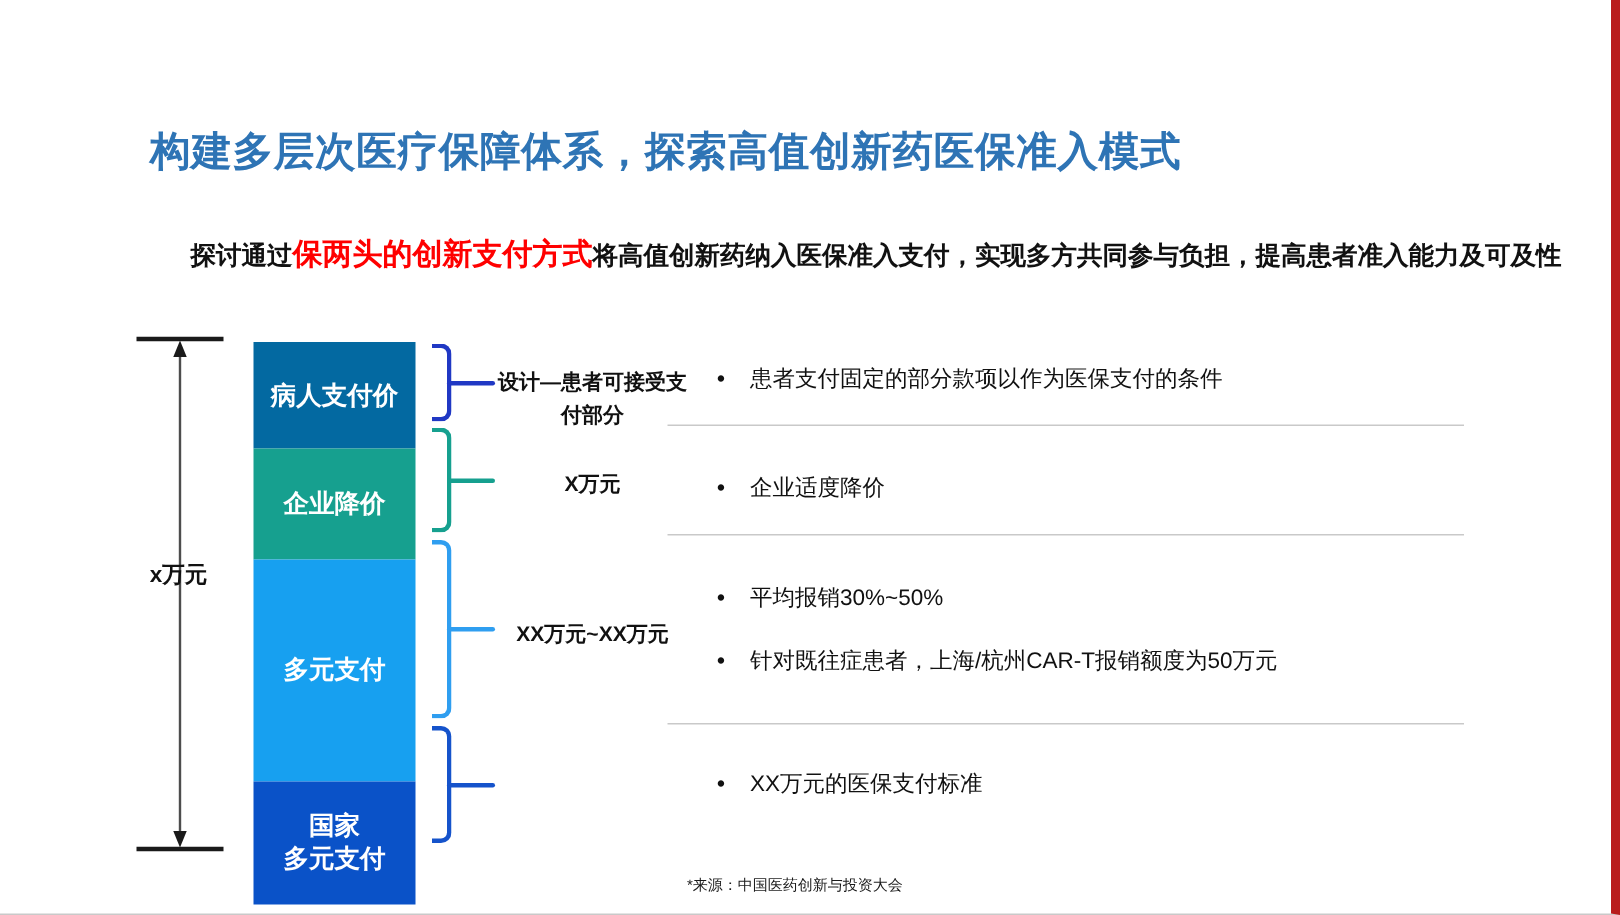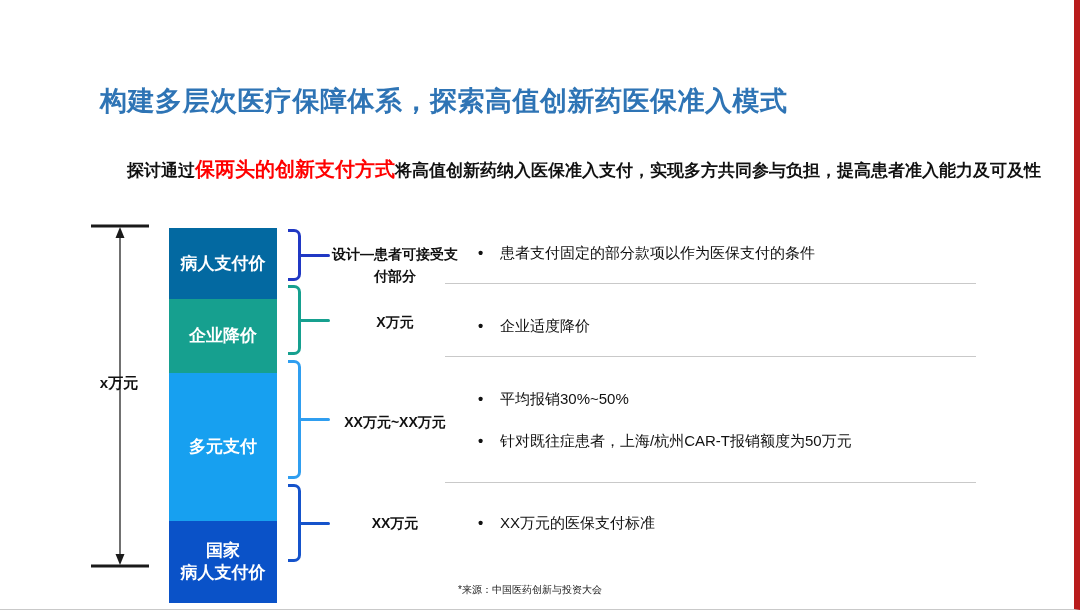--- a/index.html
+++ b/index.html
@@ -86,33 +86,32 @@
       <span class="seg-label">病人支付价</span>
     </div>
     <div class="segment" style="background: rgb(22, 160, 143); height: 74px;">
       <span class="seg-label">企业降价</span>
     </div>
     <div class="segment" style="background: rgb(23, 160, 240); height: 148px;">
       <span class="seg-label">多元支付</span>
     </div>
     <div class="segment" style="background: rgb(10, 82, 200); height: 82px;">
       <span class="seg-label">国家
-病人支付价</span>
+多元支付</span>
     </div>
   </div>
 
   <div class="bracket b0" style="--c: #2038C4;"></div>
   <div class="bracket b1" style="--c: #16A08F;"></div>
   <div class="bracket b2" style="--c: #2F9EF0;"></div>
   <div class="bracket b3" style="--c: #1553CB;"></div>
 
   <div class="bl bl0">设计—患者可接受支付部分</div>
   <div class="bl bl1">X万元</div>
   <div class="bl bl2">XX万元~XX万元</div>
-  <div class="bl bl3">XX万元</div>
 
   <div class="note-row r0">
     <div class="bullet-item">
       <span class="dot">•</span>
       <span class="btxt">患者支付固定的部分款项以作为医保支付的条件</span>
     </div>
   </div>
   <div class="divider d0"></div>
 
   <div class="note-row r1">

